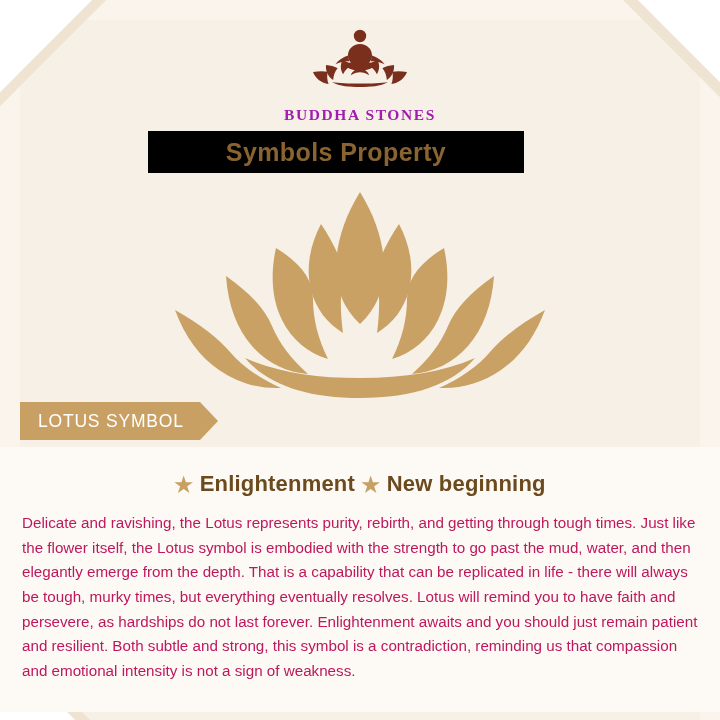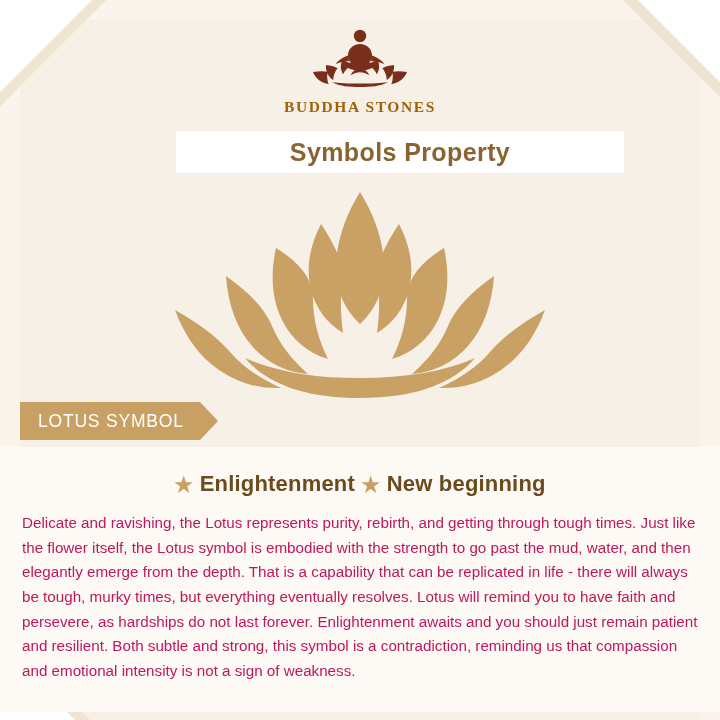--- a/index.html
+++ b/index.html
@@ -100,41 +100,40 @@
     text-align: center;
     z-index: 6;
   }
   .brand-mark {
     width: 150px;
     height: 72px;
     margin: 0 auto;
     display: block;
   }
   .brand-name {
-    margin-top: 4px;
+    margin-top: 12px;
     font-size: 15.5px;
     letter-spacing: 1.6px;
-    color: #a16207;
+    color: #a21caf;
     font-weight: bold;
     font-family: "Liberation Serif", serif;
   }
 
   
   .title-banner {
     position: absolute;
     left: 148px;
     top: 131px;
-    width: 448px;
+    width: 376px;
     height: 42px;
-    background: #ffffff;
+    background: #000000;
     z-index: 6;
     display: flex;
     align-items: center;
     justify-content: center;
-    margin-left: 28px;
   }
   .title-text {
     font-size: 25px;
     font-weight: bold;
     color: #8a6430;
     letter-spacing: 0.4px;
     font-family: "Liberation Sans", sans-serif;
   }
 
   

